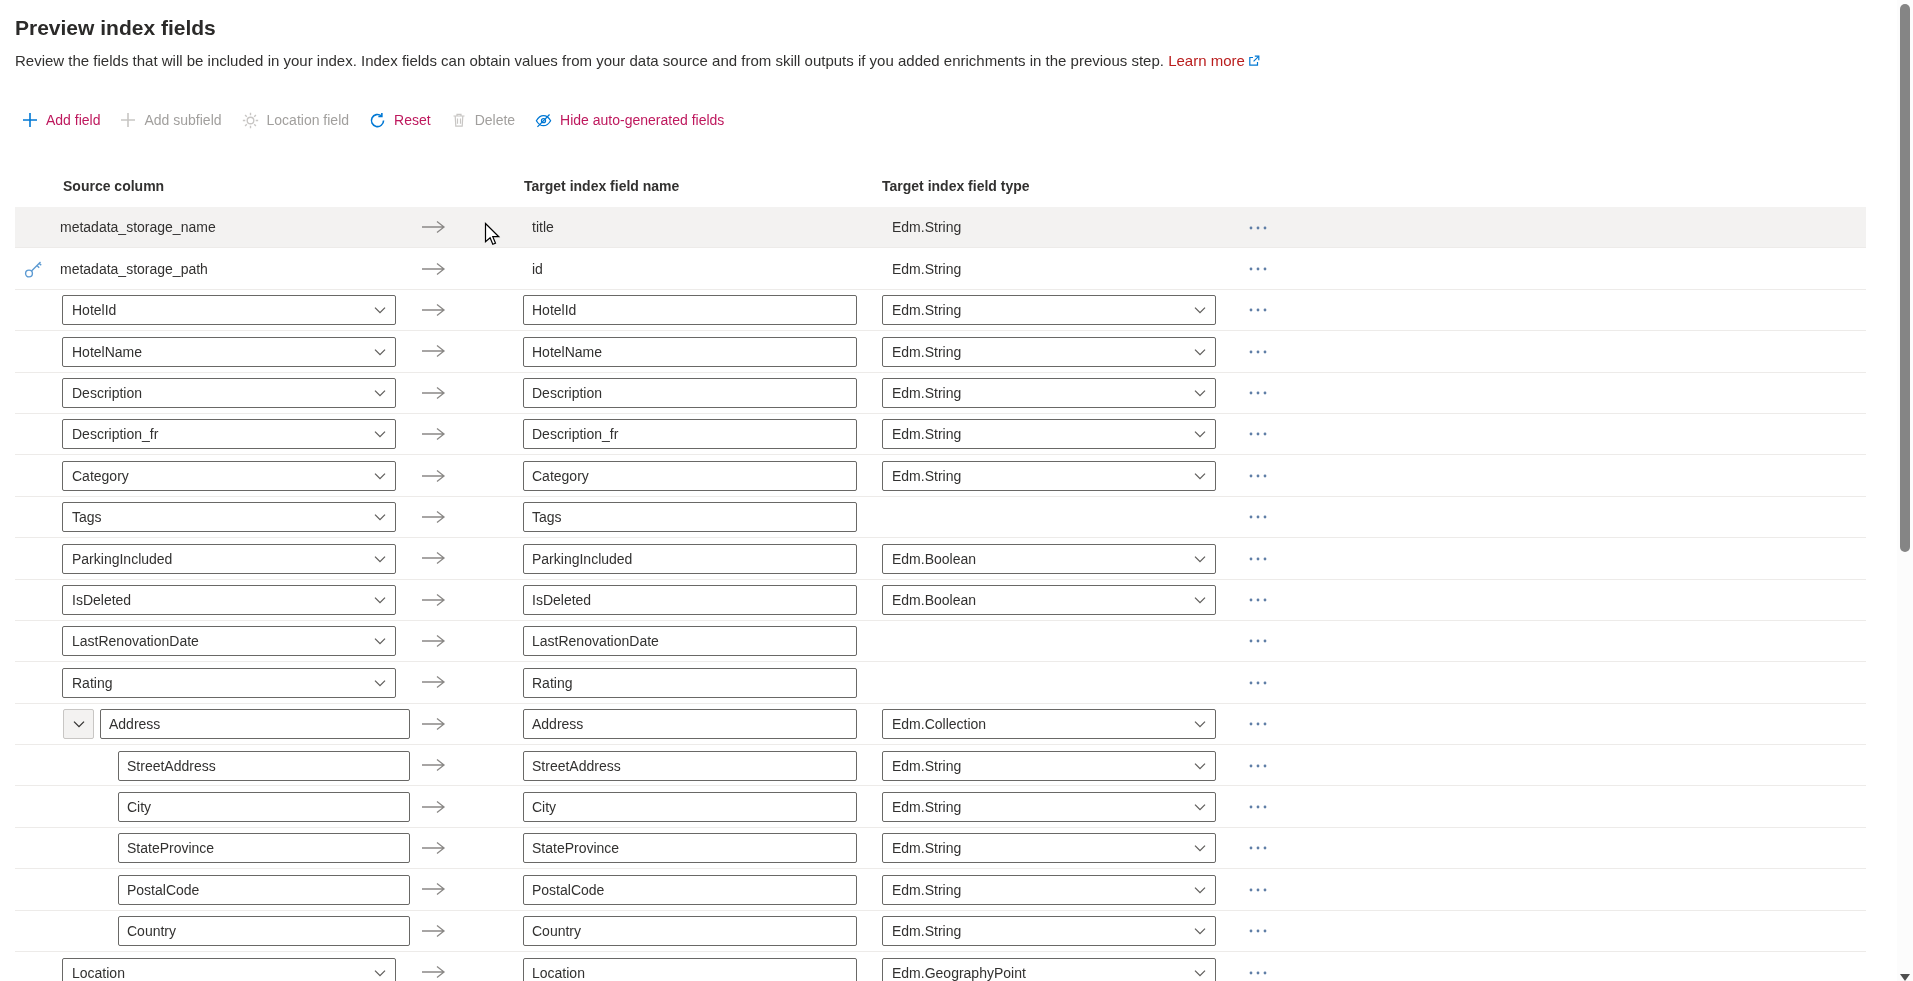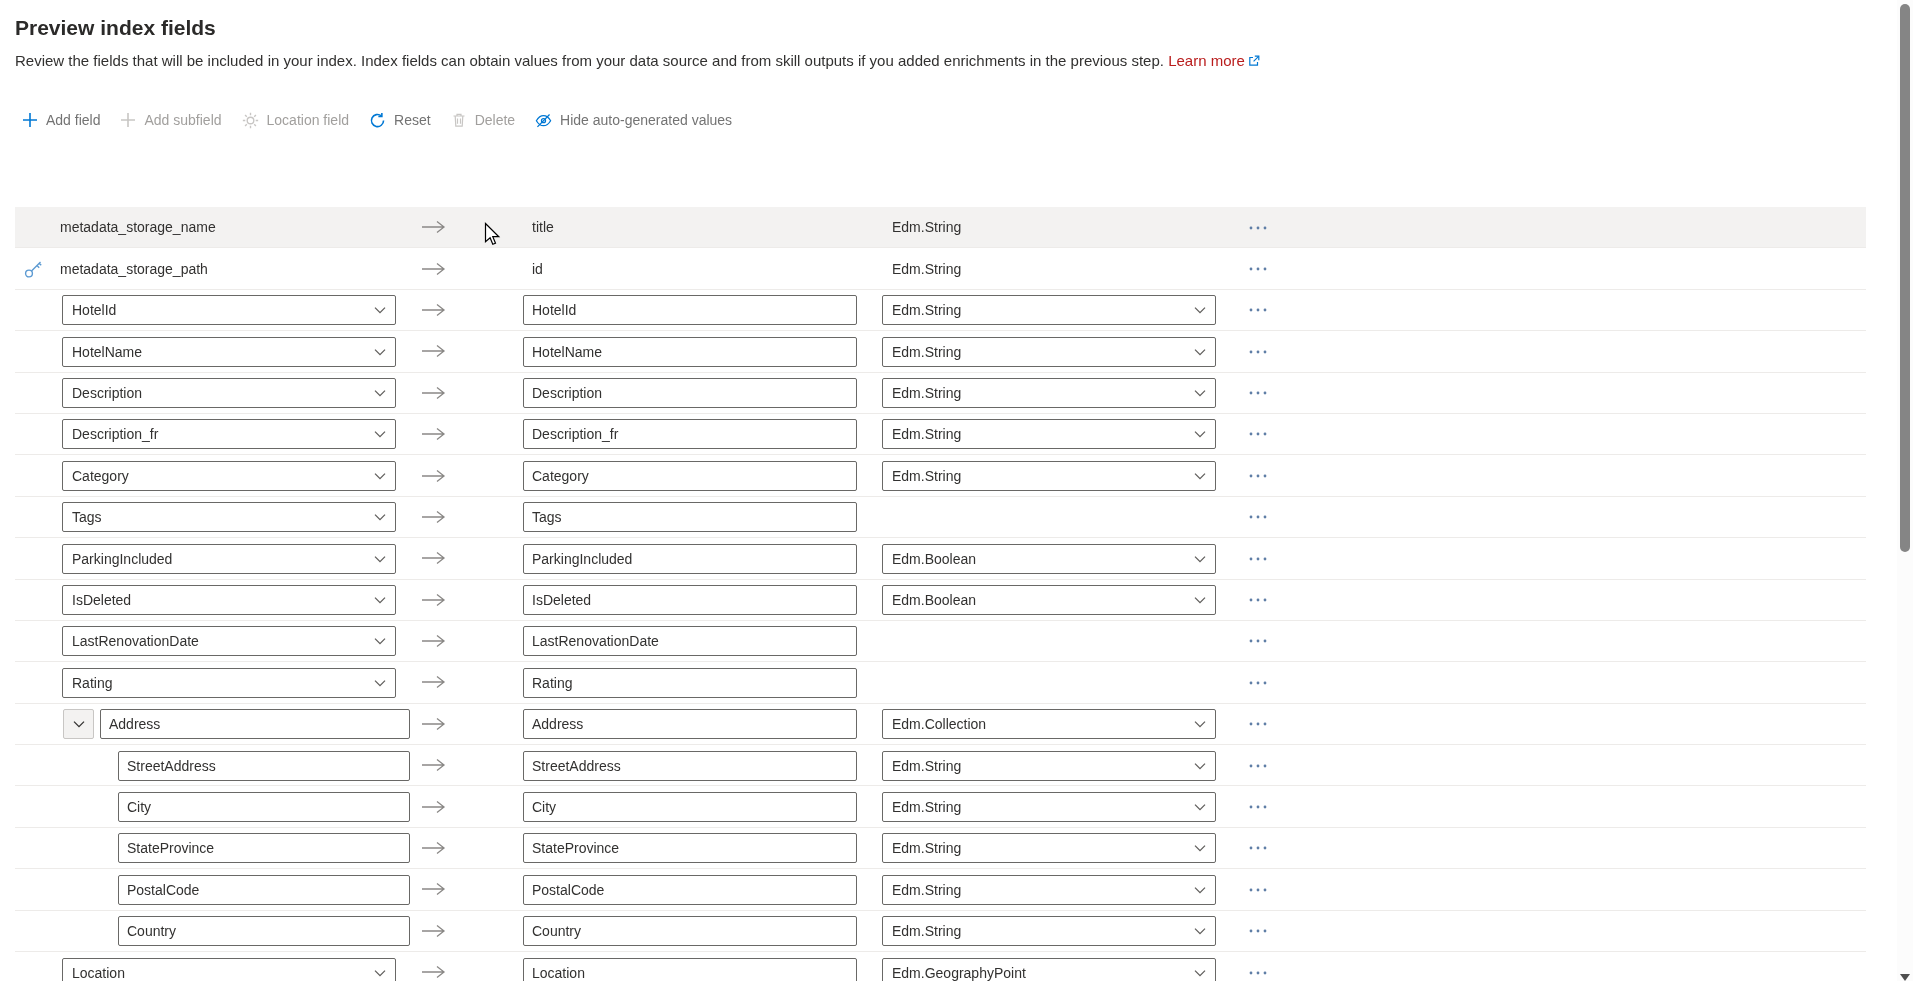--- a/index.html
+++ b/index.html
@@ -10,21 +10,21 @@
   }
   
   .title { position:absolute; left:15px; top:16px; font-size:21px; font-weight:700; color:#2b2a29; }
   .desc  { position:absolute; left:15px; top:52px; font-size:15px; color:#323130; white-space:nowrap; }
   .learn-more { color:#b91c1c; text-decoration:none; cursor:pointer; }
   .learn-more svg { vertical-align:-1px; margin-left:3px; }
   
   .toolbar { position:absolute; left:12px; top:104px; height:32px; display:flex; align-items:center; }
   .tb-btn { display:flex; align-items:center; gap:8px; padding:0 10px; height:32px;
             background:transparent; border:none; font-family:inherit; font-size:14px;
-            color:#737373; cursor:pointer; }
+            color:#be185d; cursor:pointer; }
   .tb-btn .ico { display:flex; color:#0078d4; }
   .tb-btn.disabled { color:#a19f9d; cursor:default; }
   .tb-btn.disabled .ico { color:#c8c6c4; }
   
   .thead { position:absolute; left:15px; top:176px; height:30px; width:1851px; }
   .thead span { position:absolute; top:2px; font-size:14px; font-weight:700; color:#323130; }
   .th-source { left:48px; } .th-target { left:509px; } .th-type { left:867px; }
   
   .rows { position:absolute; left:15px; top:207px; width:1851px; }
   .row { position:relative; height:41.4px; border-bottom:1px solid #edebe9; background:#fff; }
@@ -119,24 +119,29 @@
       <span>Delete</span>
     </button>
     <button class="tb-btn">
       <span class="ico">
           <svg width="17" height="17" viewBox="0 0 16 16" stroke="currentColor" stroke-width="1.2" fill="none">
             <path d="M1.3 8.2C3.2 5 5.5 3.5 8 3.5s4.8 1.5 6.7 4.7c-1.9 3.2-4.2 4.7-6.7 4.7S3.2 11.4 1.3 8.2z"></path>
             <circle cx="8" cy="8.2" r="1.9"></circle>
             <path d="M2.3 14 13.7 2.4"></path>
           </svg>
         </span>
-      <span>Hide auto-generated values</span>
+      <span>Hide auto-generated fields</span>
     </button>
   </div>
 
+  <div class="thead">
+    <span class="th-source">Source column</span>
+    <span class="th-target">Target index field name</span>
+    <span class="th-type">Target index field type</span>
+  </div>
 
   <div class="rows" id="rows">
       <div class="row highlighted">
         <span class="src-text">metadata_storage_name</span>
         <span class="arrow-ico" style="display: flex;">
           <svg xmlns="http://www.w3.org/2000/svg" width="26" height="14" viewBox="0 0 26 14">
             <path d="M1 7h22M16 1.5 23 7l-7 5.5" fill="none" stroke="#8a8886" stroke-width="1.3"></path>
           </svg>
         </span>
         <span class="tgt-text">title</span>

